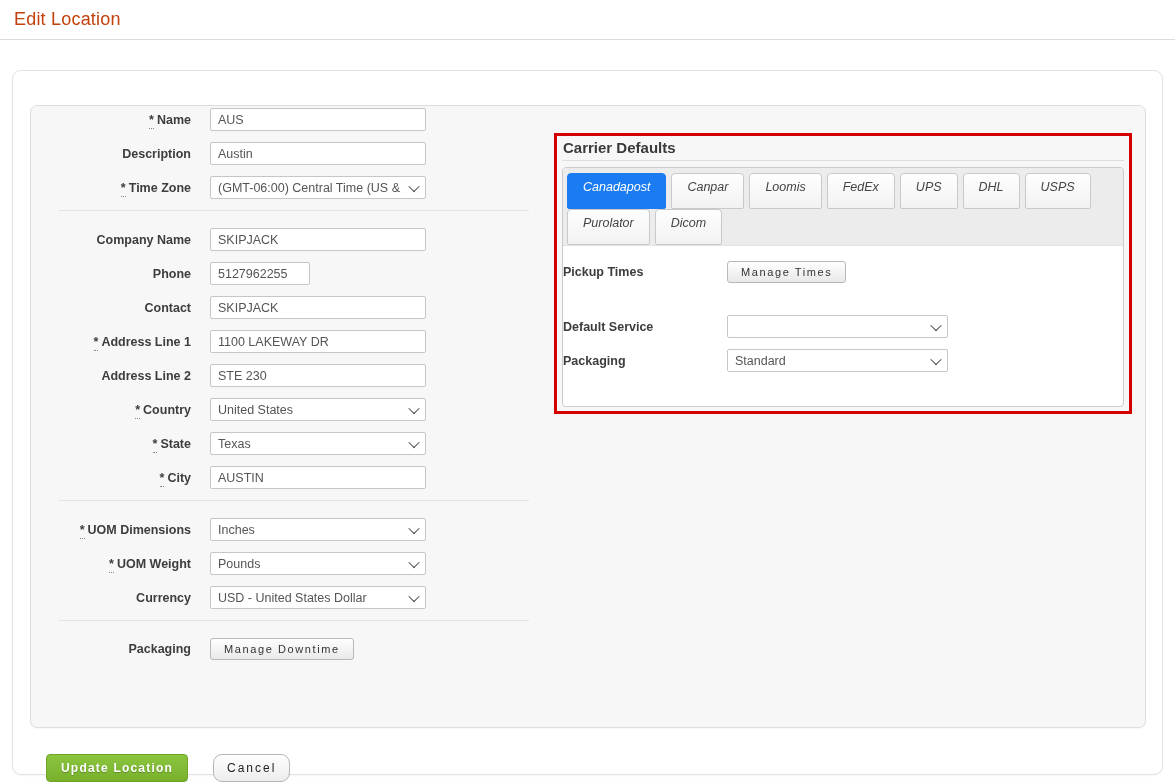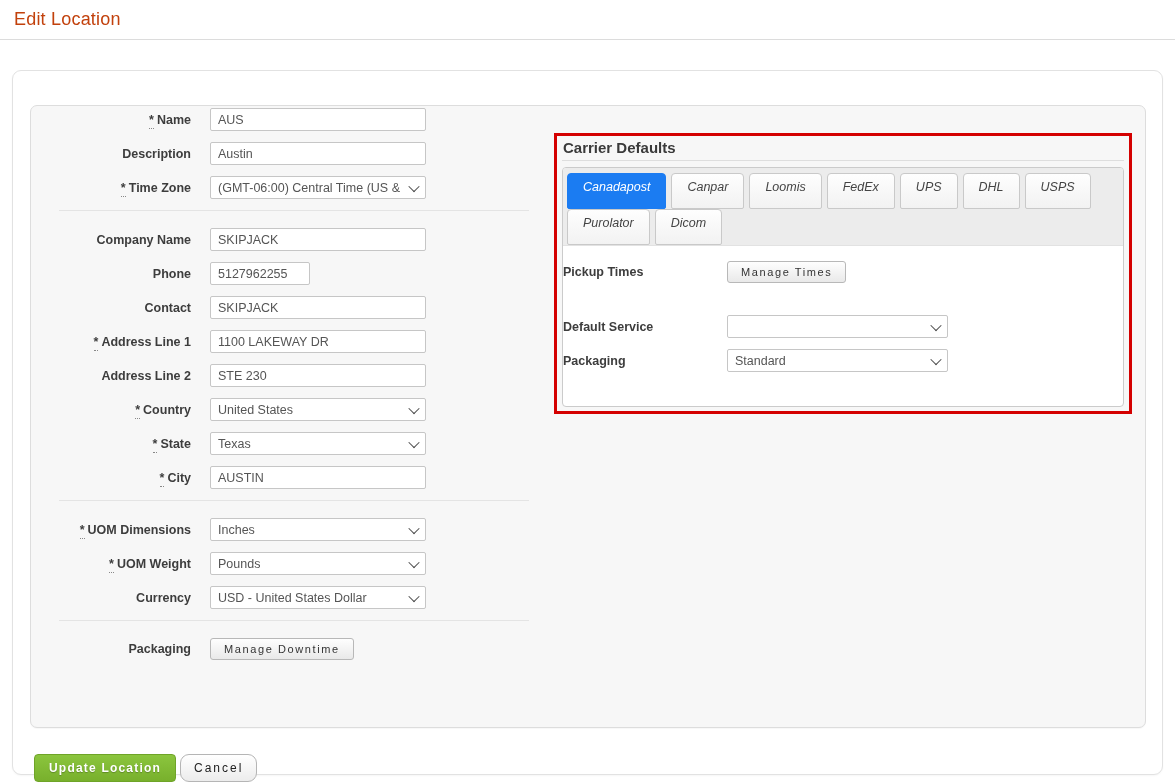--- a/index.html
+++ b/index.html
@@ -113,21 +113,21 @@
   .tab.active { background: #1b7cf2; border-color: #1b7cf2; color: #fff; }
 
   .carrier-content { padding-top: 15px; }
   .crow { display: flex; align-items: center; margin-bottom: 11px; }
   .clabel { flex: 0 0 146px; font-size: 12.5px; font-weight: bold; color: #3d3d3d; }
   .cctrl { margin-left: 18px; }
   .cctrl .tselect { width: 221px; }
   .crow.gap-after { margin-bottom: 32px; }
 
   
-  .footer { margin: 26px 0 0 4px; display: flex; gap: 4px; }
+  .footer { margin: 26px 0 0 16px; display: flex; gap: 25px; }
   .btn-green {
     background: linear-gradient(#8bc53e, #78b02c);
     border: 1px solid #6fa428;
     border-radius: 4px;
     padding: 6px 14px;
     font-size: 12px; font-weight: bold; color: #fff;
     letter-spacing: 1.2px;
     text-shadow: 0 1px 1px rgba(0,0,0,.25);
     cursor: pointer;
     font-family: "Liberation Sans", sans-serif;

